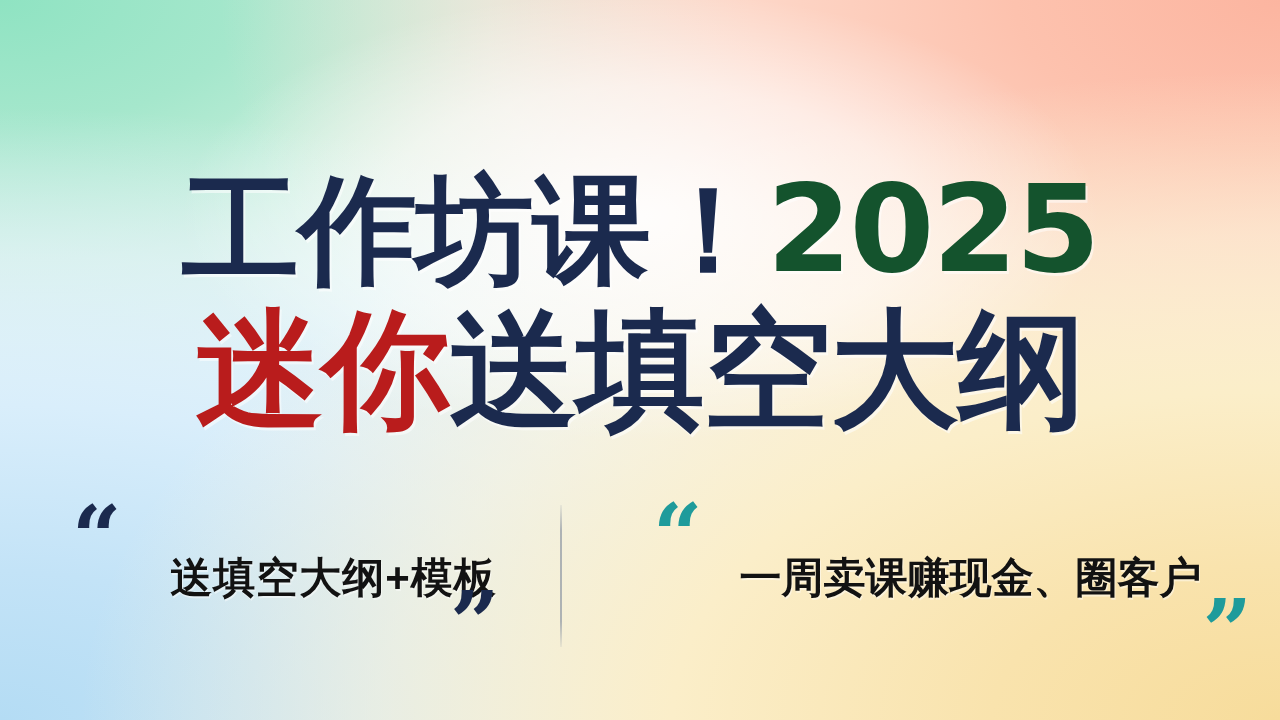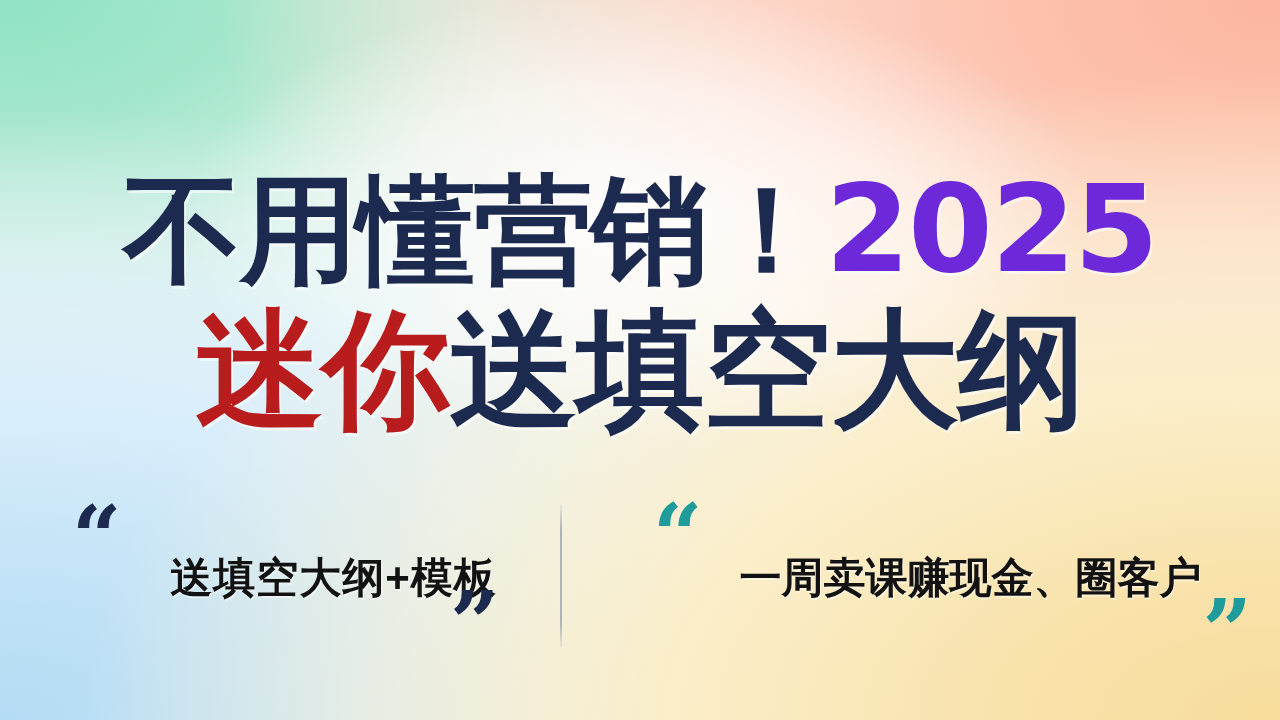--- a/index.html
+++ b/index.html
@@ -89,21 +89,21 @@
     letter-spacing: -1px;
   }
   .seg {
     display: inline;
   }
   .seg-navy {
     color: #1b2a4e;
     text-shadow: 2px 3px 0 rgba(255,255,255,0.55);
   }
   .seg-teal {
-    color: #6d28d9;
+    color: #14532d;
     text-shadow: 2px 3px 0 rgba(255,255,255,0.5);
   }
   .seg-orange {
     color: #b91c1c;
     text-shadow: 2px 3px 0 rgba(255,255,255,0.5);
   }
   .year {
     font-family: "DejaVu Sans", "Liberation Sans", sans-serif;
     font-weight: 700;
     font-size: 122px;
@@ -178,21 +178,21 @@
 
   <div class="bg-base"></div>
   <div class="bg-tl"></div>
   <div class="bg-tr"></div>
   <div class="bg-bl"></div>
   <div class="bg-br"></div>
   <div class="bg-center"></div>
 
   <div class="headline">
     <span class="title-line title-line-1">
-      <span class="seg seg-navy">不用懂营销！</span><span class="seg seg-teal year">2025</span>
+      <span class="seg seg-navy">工作坊课！</span><span class="seg seg-teal year">2025</span>
     </span>
     <span class="title-line title-line-2">
       <span class="seg seg-orange">迷你</span><span class="seg seg-navy">送填空大纲</span>
     </span>
   </div>
 
   <div class="quotes">
 
     <div class="quote-block quote-left">
       <span class="qmark qm-navy qm-open-left">“</span>

